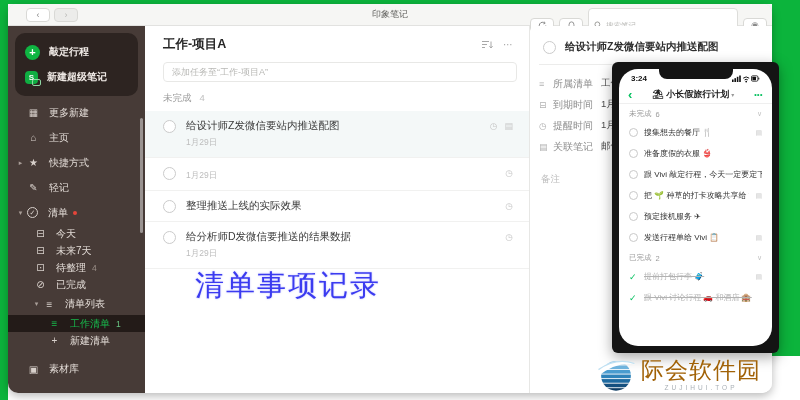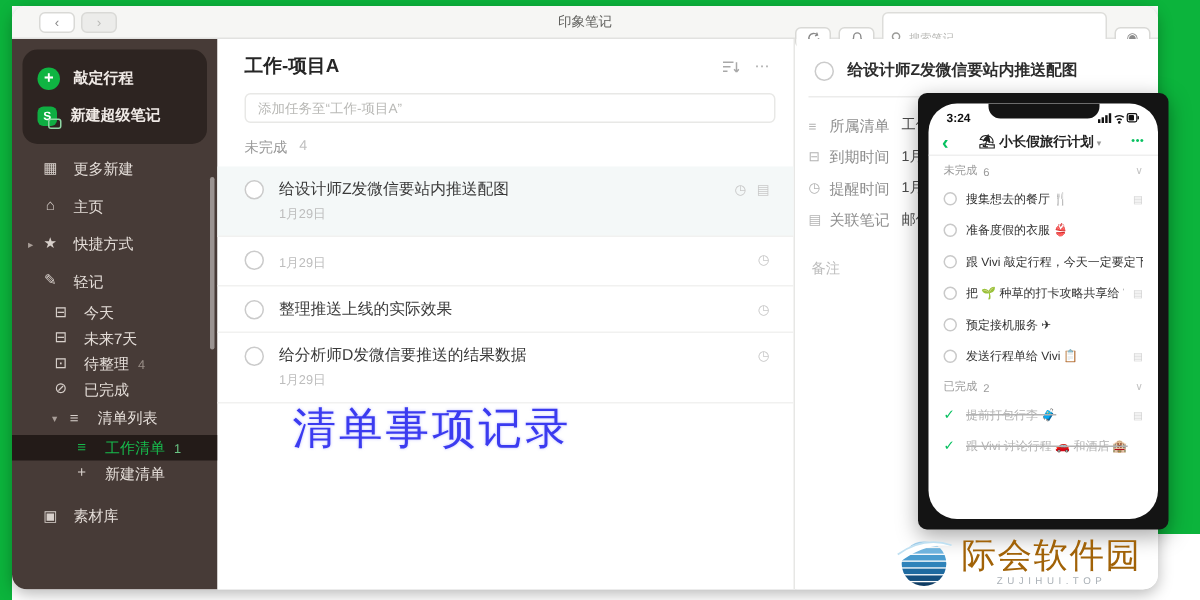--- a/index.html
+++ b/index.html
@@ -187,20 +187,26 @@
         <div class="nav-item">
           <span class="chev">▸</span>
           <span class="n-icon">★</span>
           <span class="n-label">快捷方式</span>
         </div>
         <div class="nav-item">
           <span class="chev"></span>
           <span class="n-icon">✎</span>
           <span class="n-label">轻记</span>
         </div>
+        <div class="nav-item">
+          <span class="chev">▾</span>
+          <span class="cc">✓</span>
+          <span class="n-label">清单</span>
+          <span class="red-dot"></span>
+        </div>
 
         <div class="nav-item sub">
           <span class="n-icon">⊟</span>
           <span class="n-label">今天</span>
         </div>
         <div class="nav-item sub">
           <span class="n-icon">⊟</span>
           <span class="n-label">未来7天</span>
         </div>
         <div class="nav-item sub">

